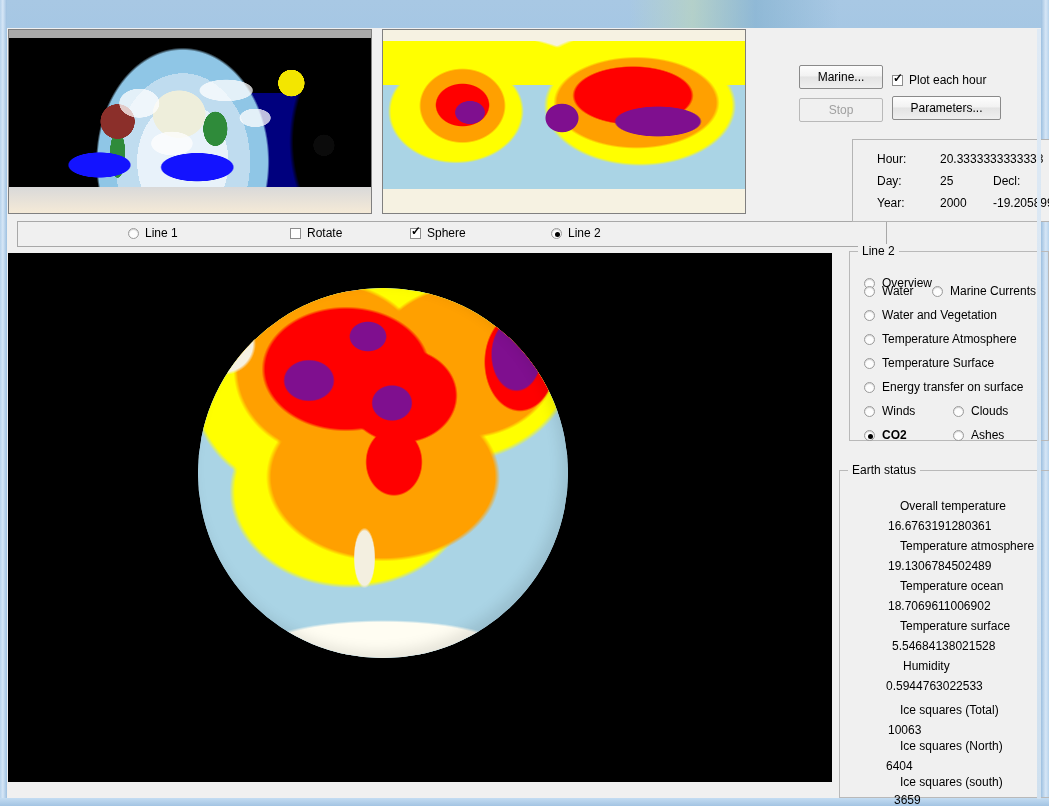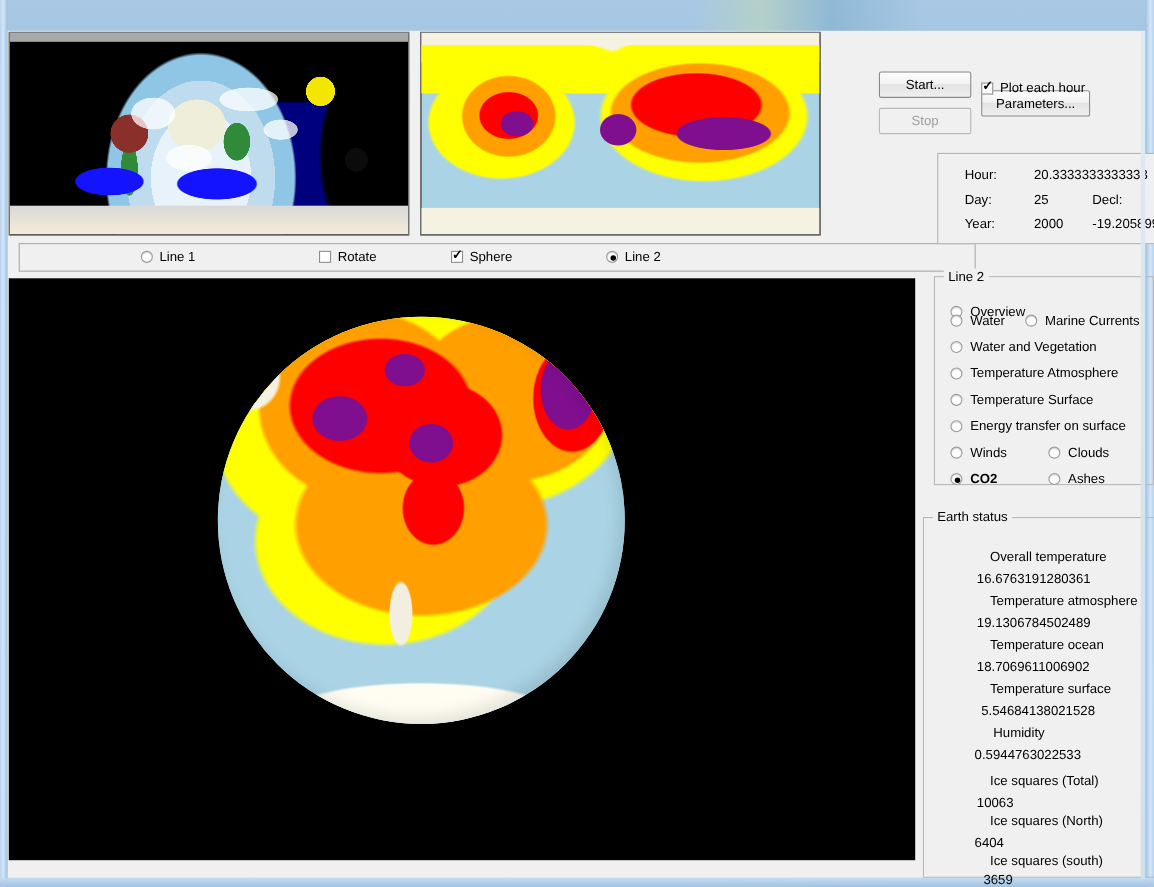--- a/index.html
+++ b/index.html
@@ -254,21 +254,21 @@
     position:absolute; height:24px;
     border:1px solid #8a8a8a; border-radius:2px;
     background: linear-gradient(180deg,#fdfdfd 0%,#f2f2f2 45%,#e3e3e3 50%,#efefef 100%);
     font-size:12px; color:#000; cursor:pointer;
     display:flex; align-items:center; justify-content:center;
     font-family:"Liberation Sans", sans-serif;
   }
   .btn.disabled { color:#a0a0a0; background:#f0f0f0; border-color:#b9b9b9; cursor:default; }
   #btn-start { left:-36px; top:36px; width:84px; }
   #btn-stop  { left:-36px; top:69px; width:84px; }
-  #btn-params{ left:57px;  top:53px; width:99px; }
+  #btn-params{ left:57px;  top:67px; width:109px; }
   #chk-plot  { position:absolute; left:57px; top:44px; display:flex; align-items:center;
                font-size:12px; color:#000; cursor:pointer; white-space:nowrap; }
   #chk-plot .lbl { margin-left:6px; }
 
   
   .panel {
     position:absolute; border:1px solid #b4b4b4; background:#f0f0f0;
   }
   #info-box { left:17px; top:110px; width:206px; height:83px; }
   .info-row { position:absolute; font-size:12px; color:#000000; white-space:nowrap; }
@@ -389,21 +389,21 @@
         <div class="gp4"></div>
         <div class="gice-n"></div>
         <div class="gland-s"></div>
         <div class="gice-s"></div>
         <div class="g-rim"></div>
       </div>
     </div>
 
     <div id="right-col">
 
-      <div class="btn" id="btn-start">Start...</div>
+      <div class="btn" id="btn-start">Marine...</div>
       <div class="btn disabled" id="btn-stop">Stop</div>
       <div class="btn" id="btn-params">Parameters...</div>
 
       <div id="chk-plot">
         <span class="checkbox on"></span>
         <span class="lbl">Plot each hour</span>
       </div>
 
       <div class="panel" id="info-box">
         <div class="info-row" id="lbl-hour">Hour:</div>

